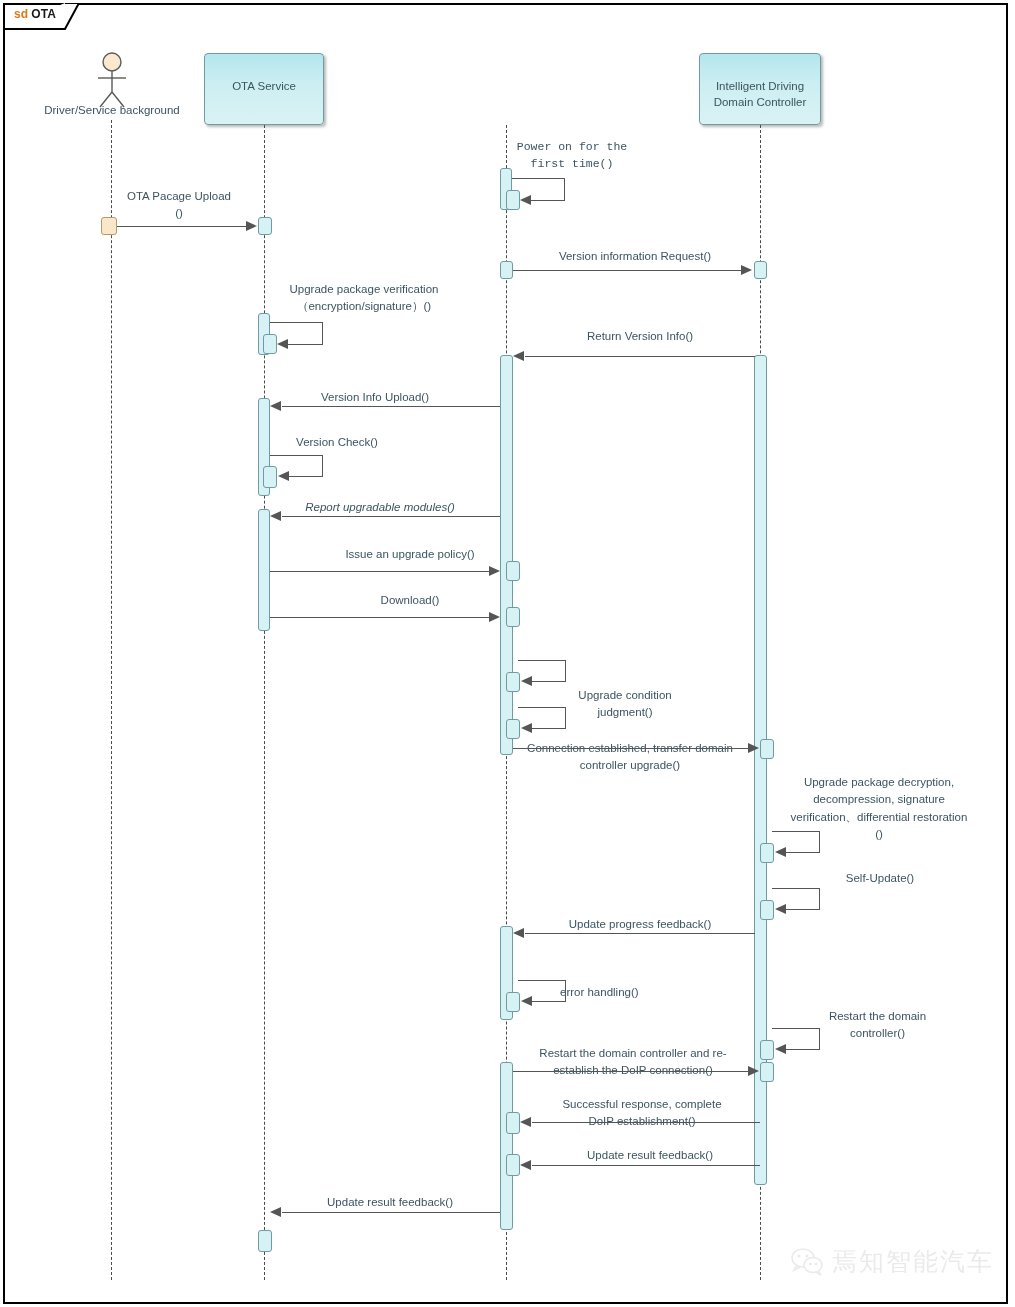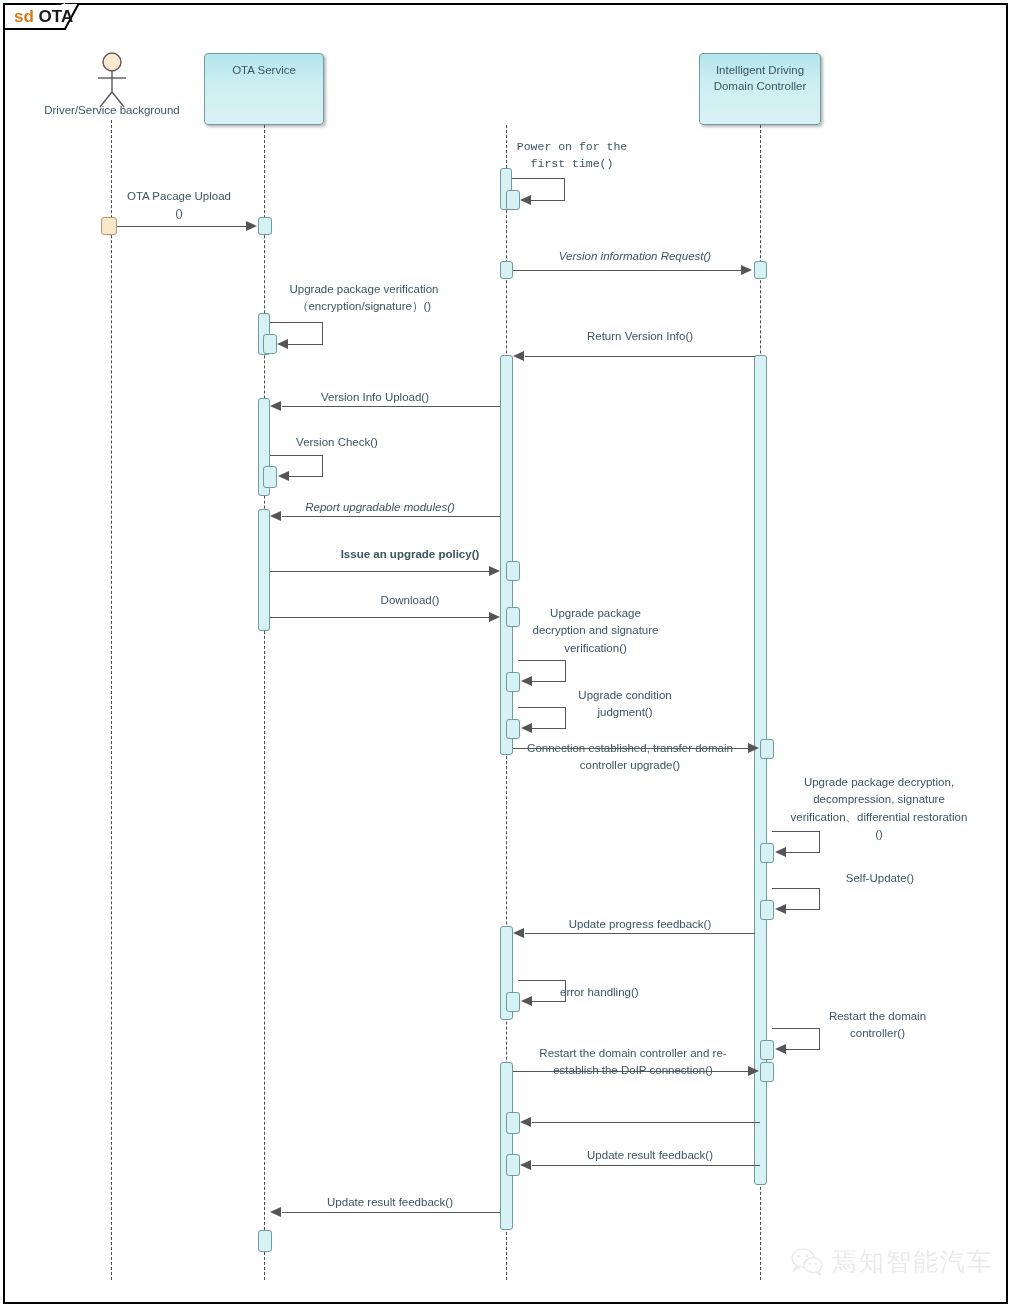--- a/index.html
+++ b/index.html
@@ -22,34 +22,34 @@
     box-sizing:border-box;background:#fff;
   }
   .frame-tab-slant{
     position:absolute;left:3px;top:3px;width:80px;height:28px;overflow:hidden;
   }
   .frame-top-line{
     position:absolute;left:3px;top:3px;width:1005px;height:2px;background:#000;
   }
   .frame-label{
     position:absolute;left:14px;top:7px;
-    font-size:17px;font-weight:bold;color:#1a1a1a;white-space:nowrap;
+    font-size:12px;font-weight:bold;color:#1a1a1a;white-space:nowrap;
   }
   .frame-label .kw{color:#d97a16;}
   
   .lifeline-line{
     position:absolute;width:0;border-left:1px dashed #4a4a4a;
   }
   .lifeline-head{
     position:absolute;box-sizing:border-box;
     border:1px solid #6f9ba3;border-radius:4px;
     background:linear-gradient(180deg,#b4e6ed 0%,#cdeff2 45%,#d9f2f4 100%);
     box-shadow:2px 2px 3px rgba(0,0,0,0.28);
     display:flex;align-items:flex-start;justify-content:center;
-    padding-top:9px;
+    padding-top:25px;
   }
   .lifeline-head span{
     font-size:11.5px;color:#3b5560;text-align:center;line-height:1.35;
     display:block;width:100%;
   }
   
   .actor{position:absolute;}
   .actor-label{
     position:absolute;font-size:11.5px;color:#3b5560;
     text-align:center;white-space:nowrap;
@@ -187,21 +187,21 @@
   <div class="msg-line" style="left:512px;top:178px;width:52px;"></div>
   <div class="msg-vline" style="left:564px;top:178px;height:22px;"></div>
   <div class="msg-line" style="left:531px;top:200px;width:34px;"></div>
   <div class="arrow left" style="left:520px;top:195px;"></div>
 
   <div class="msg-label" style="left:98px;top:188px;width:162px;">OTA Pacage Upload
 ()</div>
   <div class="msg-line" style="left:117px;top:226px;width:132px;"></div>
   <div class="arrow right" style="left:246px;top:221px;"></div>
 
-  <div class="msg-label" style="left:520px;top:248px;width:230px;font-style:italic;">Version information Request()</div>
+  <div class="msg-label" style="left:520px;top:248px;width:230px;">Version information Request()</div>
   <div class="msg-line" style="left:513px;top:270px;width:229px;"></div>
   <div class="arrow right" style="left:741px;top:265px;"></div>
 
   <div class="msg-label" style="left:255px;top:281px;width:218px;">Upgrade package verification
 （encryption/signature）()</div>
   <div class="msg-line" style="left:270px;top:322px;width:52px;"></div>
   <div class="msg-vline" style="left:322px;top:322px;height:22px;"></div>
   <div class="msg-line" style="left:288px;top:344px;width:35px;"></div>
   <div class="arrow left" style="left:277px;top:339px;"></div>
 
@@ -216,31 +216,28 @@
   <div class="msg-label" style="left:272px;top:434px;width:130px;">Version Check()</div>
   <div class="msg-line" style="left:270px;top:455px;width:52px;"></div>
   <div class="msg-vline" style="left:322px;top:455px;height:21px;"></div>
   <div class="msg-line" style="left:289px;top:476px;width:34px;"></div>
   <div class="arrow left" style="left:278px;top:471px;"></div>
 
   <div class="msg-label" style="left:250px;top:499px;width:260px;font-style:italic;">Report upgradable modules()</div>
   <div class="msg-line" style="left:282px;top:516px;width:218px;"></div>
   <div class="arrow left" style="left:270px;top:511px;"></div>
 
-  <div class="msg-label" style="left:280px;top:546px;width:260px;font-weight:bold;">Issue an upgrade policy()</div>
+  <div class="msg-label" style="left:280px;top:546px;width:260px;">Issue an upgrade policy()</div>
   <div class="msg-line" style="left:270px;top:571px;width:220px;"></div>
   <div class="arrow right" style="left:489px;top:566px;"></div>
 
   <div class="msg-label" style="left:280px;top:592px;width:260px;">Download()</div>
   <div class="msg-line" style="left:270px;top:617px;width:220px;"></div>
   <div class="arrow right" style="left:489px;top:612px;"></div>
 
-  <div class="msg-label" style="left:508px;top:605px;width:175px;">Upgrade package
-decryption and signature
-verification()</div>
   <div class="msg-line" style="left:518px;top:660px;width:47px;"></div>
   <div class="msg-vline" style="left:565px;top:660px;height:21px;"></div>
   <div class="msg-line" style="left:532px;top:681px;width:34px;"></div>
   <div class="arrow left" style="left:521px;top:676px;"></div>
 
   <div class="msg-label" style="left:545px;top:687px;width:160px;">Upgrade condition
 judgment()</div>
   <div class="msg-line" style="left:518px;top:707px;width:47px;"></div>
   <div class="msg-vline" style="left:565px;top:707px;height:21px;"></div>
   <div class="msg-line" style="left:532px;top:728px;width:34px;"></div>
@@ -281,20 +278,22 @@
   <div class="msg-line" style="left:772px;top:1028px;width:47px;"></div>
   <div class="msg-vline" style="left:819px;top:1028px;height:21px;"></div>
   <div class="msg-line" style="left:786px;top:1049px;width:34px;"></div>
   <div class="arrow left" style="left:775px;top:1044px;"></div>
 
   <div class="msg-label" style="left:508px;top:1045px;width:250px;">Restart the domain controller and re-
 establish the DoIP connection()</div>
   <div class="msg-line" style="left:513px;top:1071px;width:236px;"></div>
   <div class="arrow right" style="left:748px;top:1066px;"></div>
 
+  <div class="msg-label" style="left:517px;top:1096px;width:250px;">Successful response, complete
+DoIP establishment()</div>
   <div class="msg-line" style="left:532px;top:1122px;width:228px;"></div>
   <div class="arrow left" style="left:520px;top:1117px;"></div>
 
   <div class="msg-label" style="left:540px;top:1147px;width:220px;">Update result feedback()</div>
   <div class="msg-line" style="left:532px;top:1165px;width:228px;"></div>
   <div class="arrow left" style="left:520px;top:1160px;"></div>
 
   <div class="msg-label" style="left:280px;top:1194px;width:220px;">Update result feedback()</div>
   <div class="msg-line" style="left:282px;top:1212px;width:218px;"></div>
   <div class="arrow left" style="left:270px;top:1207px;"></div>

